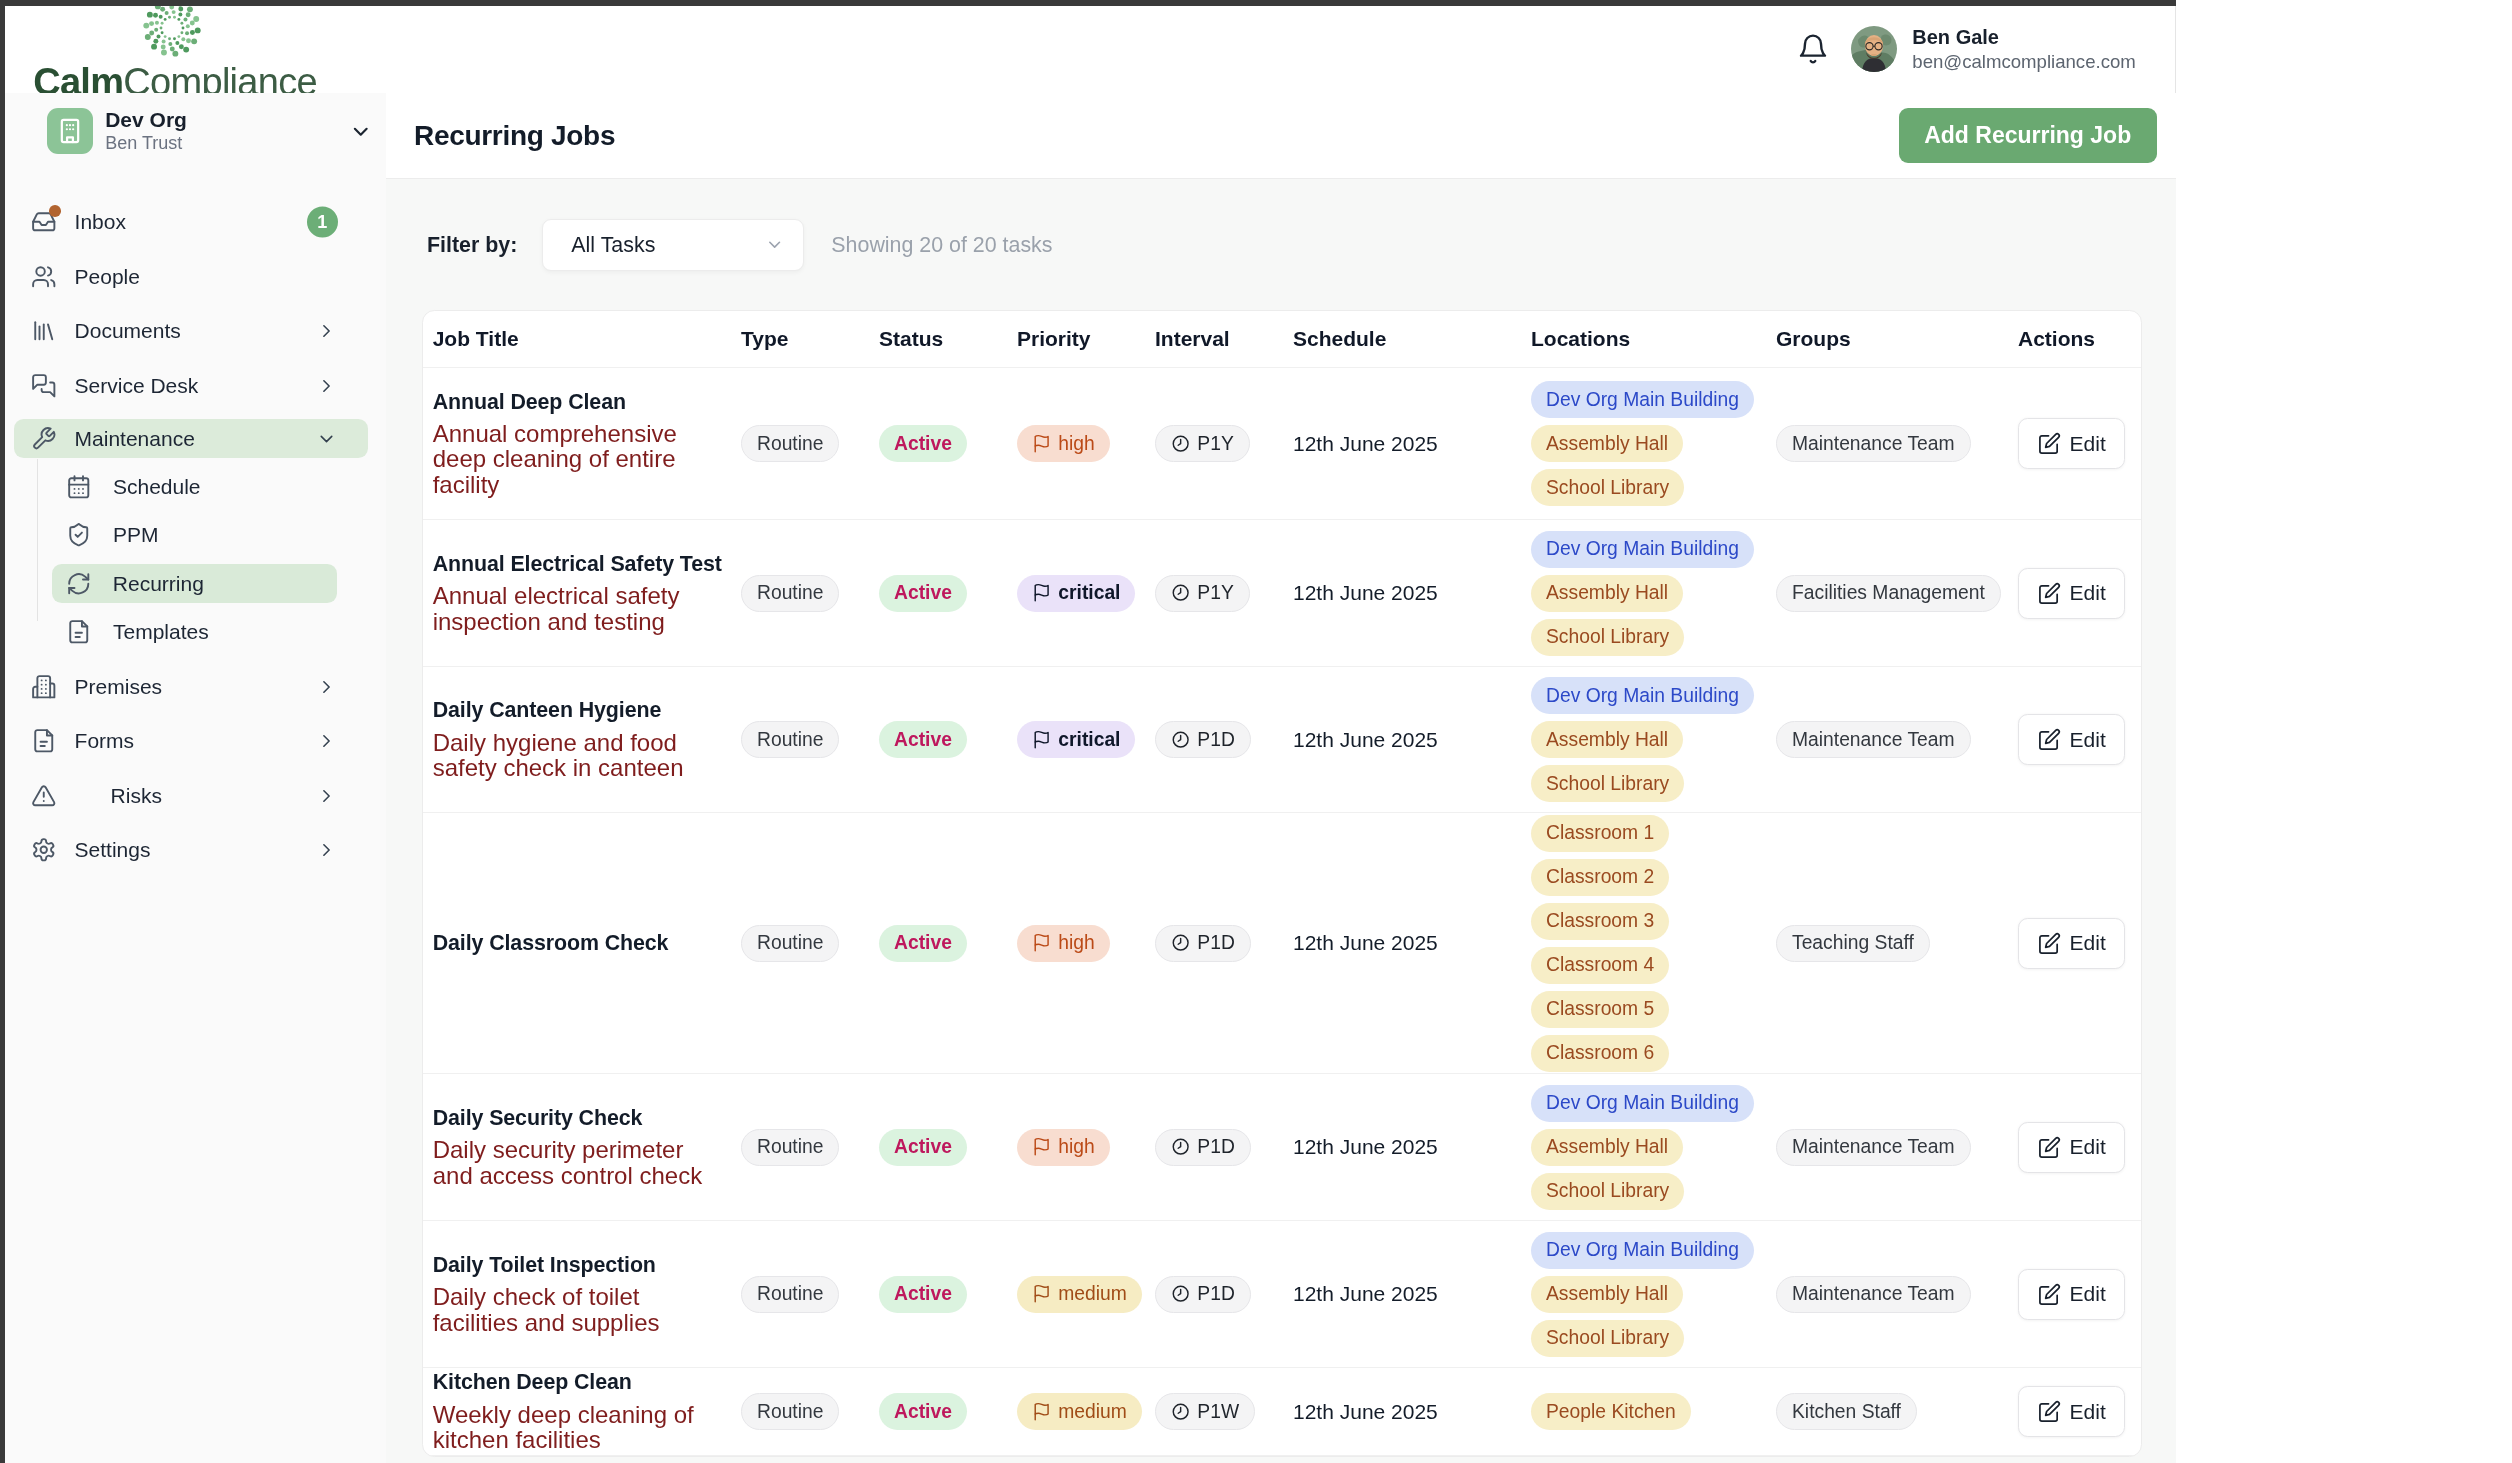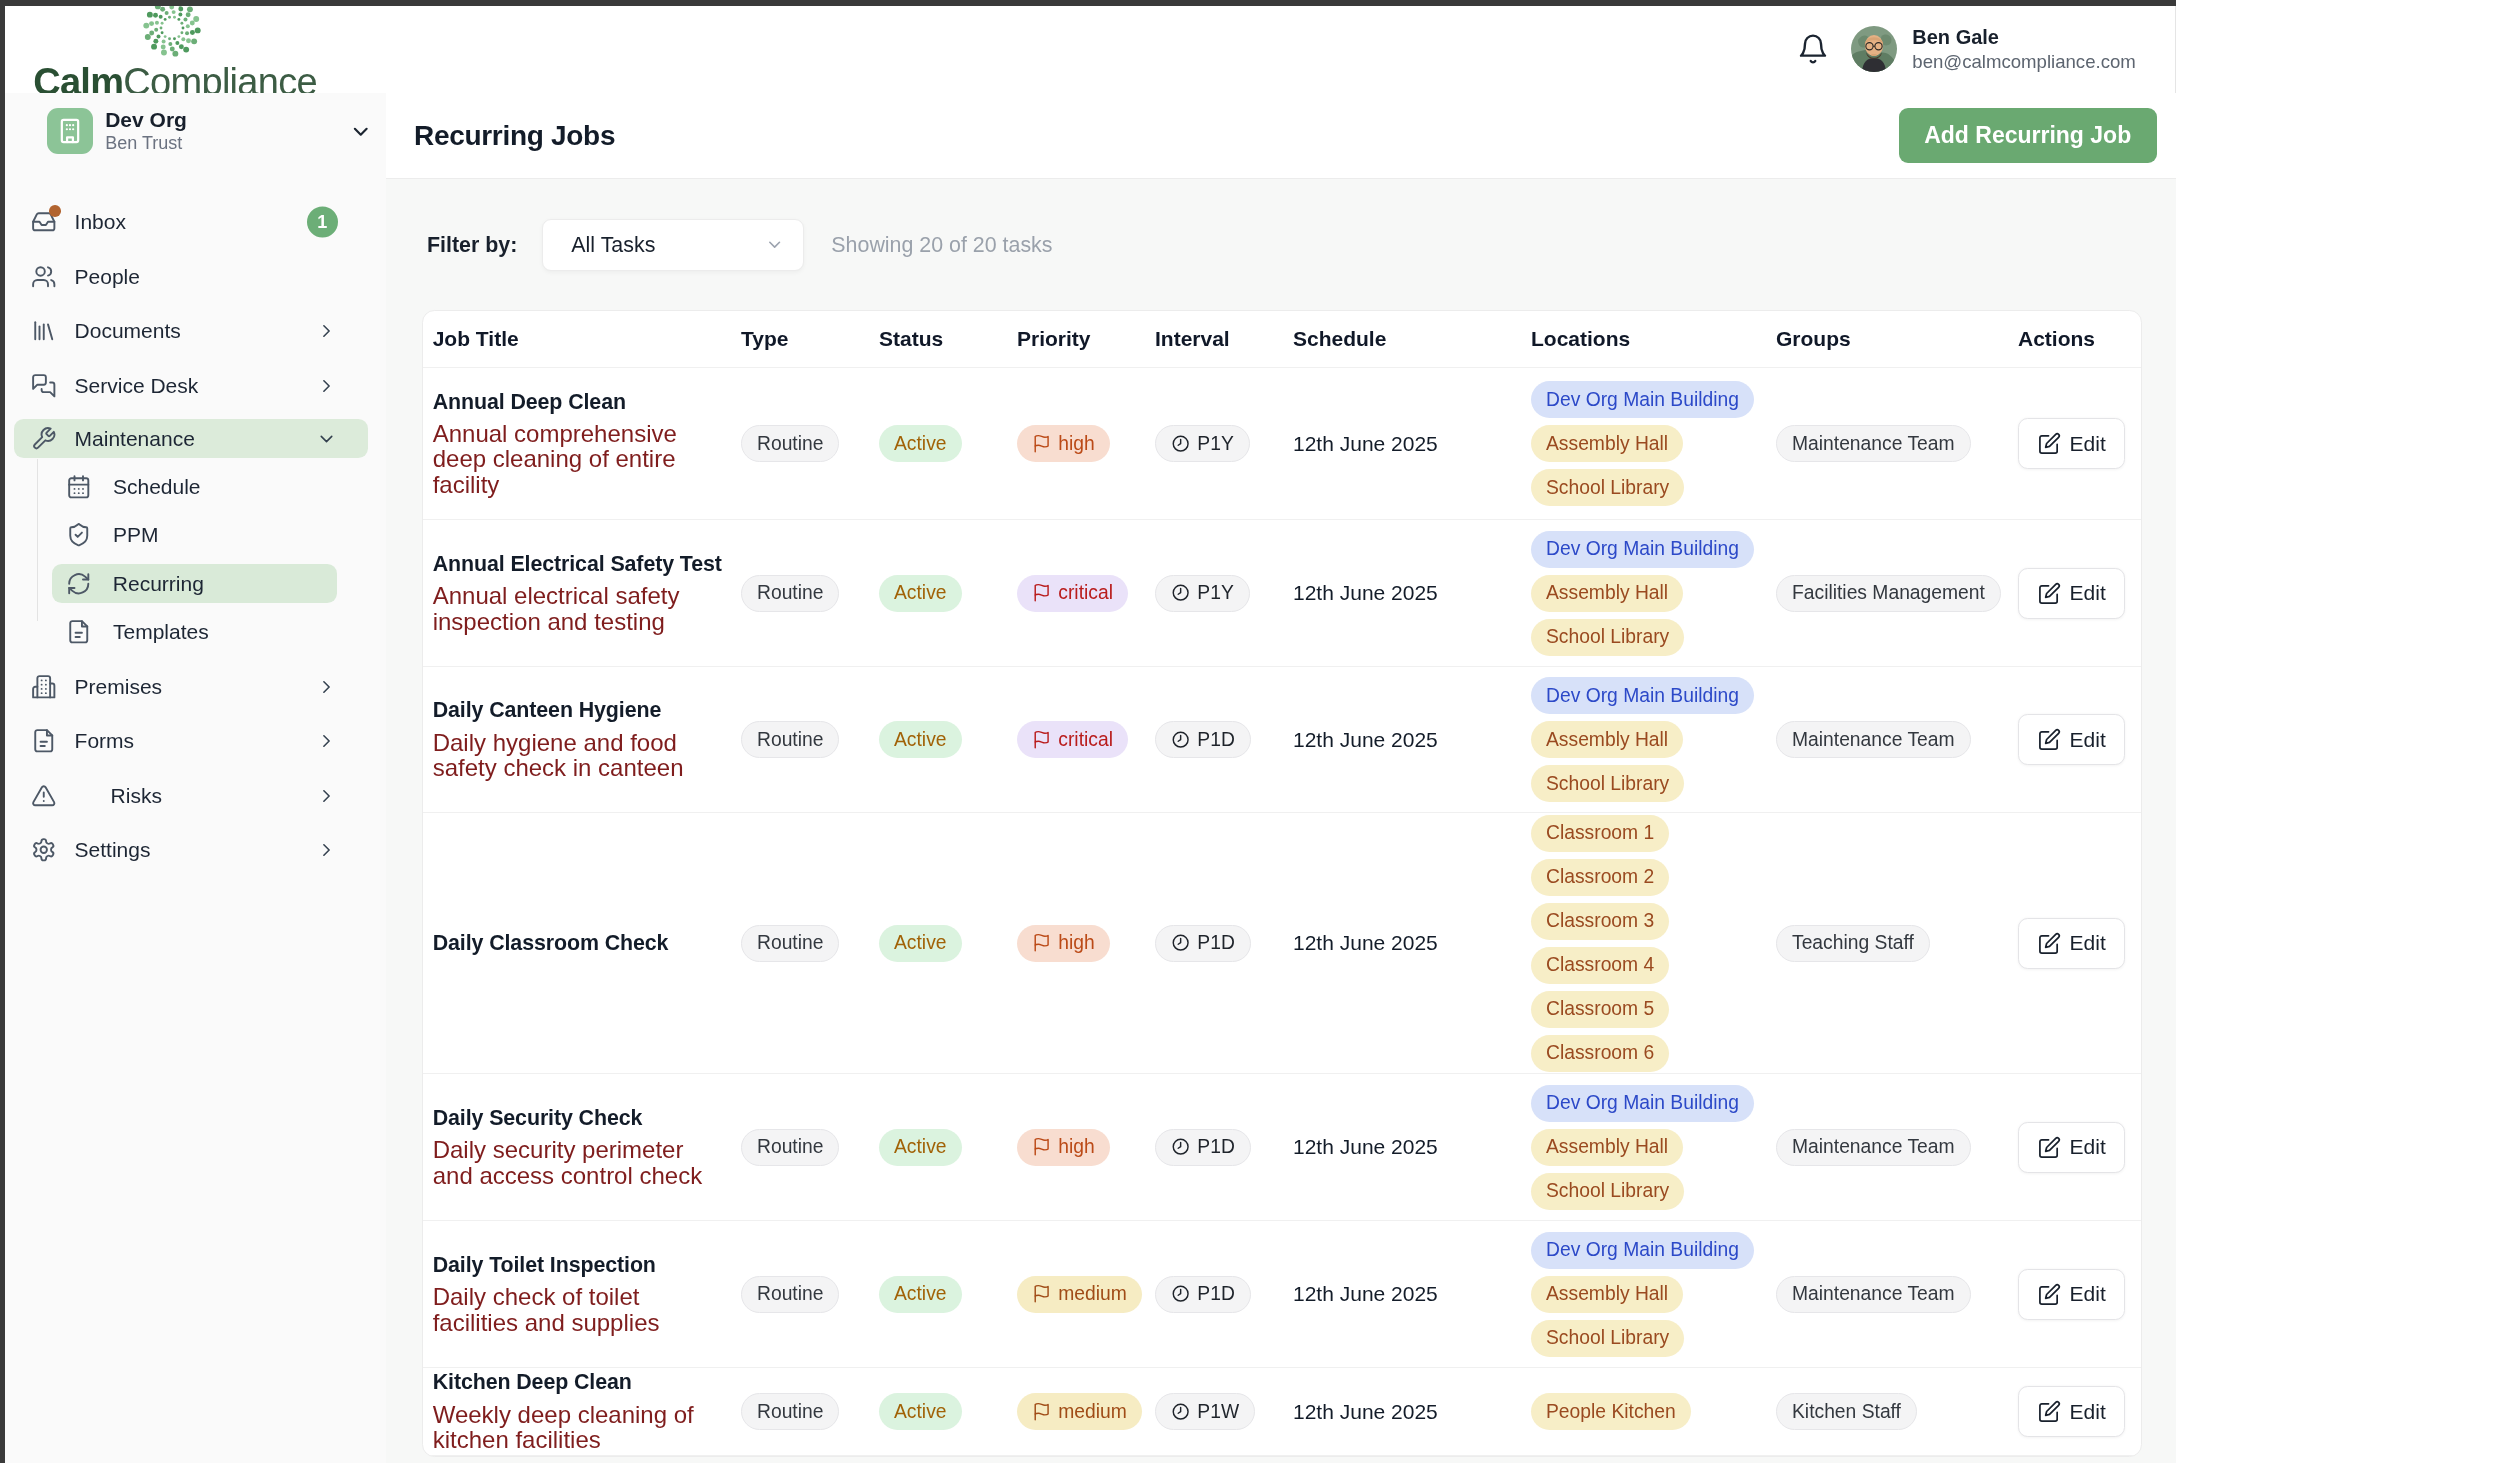--- a/index.html
+++ b/index.html
@@ -74,24 +74,24 @@
   .thead .hcell{font-size:21px;font-weight:700;color:#101828;padding-left:7px;}
   .thead .hcell:first-child{padding-left:9.7px;}
   .tcell{padding-left:7px;}
   .tcell.c-title{padding-left:9.7px;}
   .job-title{font-size:21.4px;font-weight:700;color:#131c29;white-space:nowrap;letter-spacing:-0.1px;}
   .job-desc{font-size:24px;color:#7f1d1d;line-height:25.5px;margin-top:6.2px;max-width:290px;}
   .pill{display:inline-flex;align-items:center;height:37px;border-radius:18.6px;padding:0 15px;
     font-size:19.3px;white-space:nowrap;box-sizing:border-box;}
   .pill svg{width:19.3px;height:19.3px;margin-right:7px;}
   .pill.gray{background:#f4f4f5;border:1.4px solid #e6e6e9;color:#33383f;}
-  .pill.active{background:#dbf3df;color:#a16207;font-weight:400;}
+  .pill.active{background:#dbf3df;color:#be185d;font-weight:700;}
   .pill.p-high{background:#f8ddd0;color:#bb4a17;font-weight:500;}
   .pill.p-medium{background:#f6ecc3;color:#a04c17;font-weight:500;}
-  .pill.p-critical{background:#eae2f9;color:#b91c1c;font-weight:400;justify-content:flex-end;}
+  .pill.p-critical{background:#eae2f9;color:#0f172a;font-weight:700;justify-content:flex-end;}
   .pill.interval{background:#f4f4f5;border:1.4px solid #e6e6e9;color:#1f242b;font-weight:500;}
   .pill.loc-blue{background:#d7e1f9;color:#2c49c8;}
   .pill.loc-yellow{background:#f7eec7;color:#9a4a20;}
   .loc-stack{display:flex;flex-direction:column;align-items:flex-start;gap:7px;}
   .sched{font-size:21px;color:#131c29;}
   .edit-btn{display:inline-flex;align-items:center;height:51px;background:#fff;border:1.4px solid #e4e4e7;
     border-radius:9.7px;padding:0 18.6px;font-size:21px;font-weight:500;color:#18202c;font-family:inherit;
     box-shadow:0 0.7px 2.8px rgba(0,0,0,0.05);cursor:pointer;}
   .edit-btn svg{width:23px;height:23px;margin-right:9px;color:#18202c;}
 </style>

